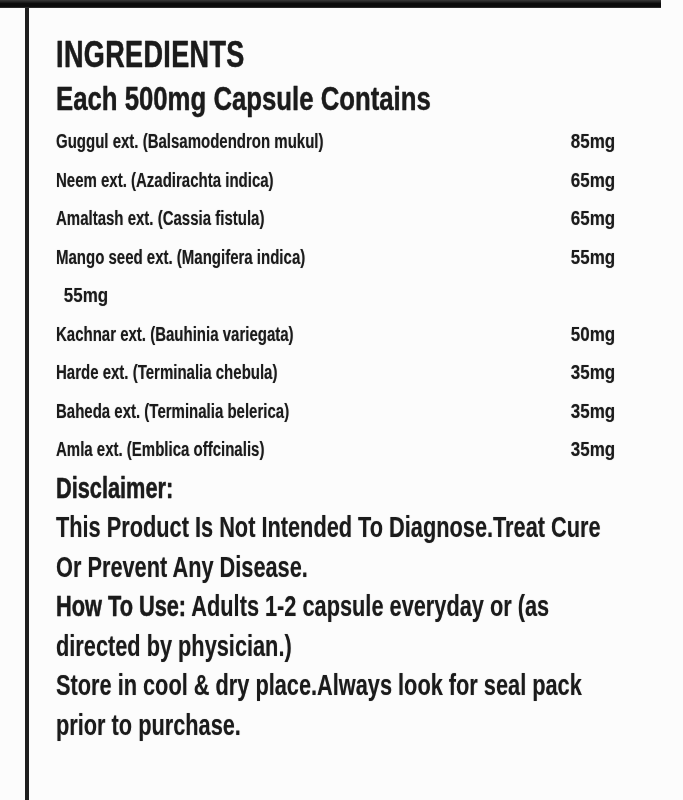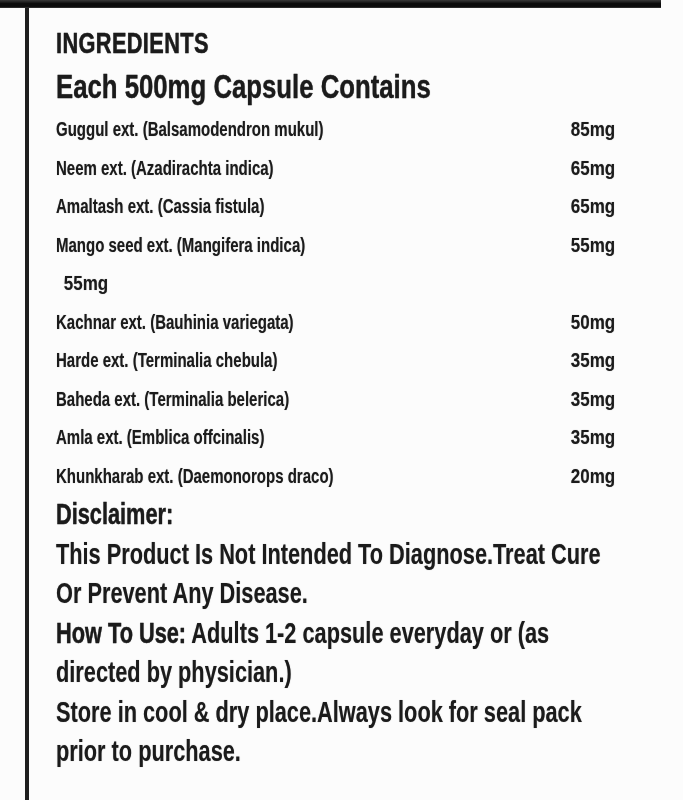--- a/index.html
+++ b/index.html
@@ -41,27 +41,28 @@
     right: 40px;
   }
   
   .cond {
     display: inline-block;
     transform: scaleX(0.75);
     transform-origin: 0 60%;
     white-space: nowrap;
   }
   .title {
-    font-size: 29px;
+    font-size: 36px;
     font-weight: bold;
     line-height: 42px;
     height: 42px;
     letter-spacing: 0.5px;
     -webkit-text-stroke: 0.4px #1b1b1b;
     text-shadow: 0 0 1px rgba(27,27,27,0.55);
+    margin-top: 12px;
   }
   .subtitle {
     font-size: 33px;
     font-weight: bold;
     line-height: 46px;
     height: 46px;
     -webkit-text-stroke: 0.3px #1b1b1b;
     text-shadow: 0 0 1px rgba(27,27,27,0.5);
   }
   .subtitle .cond { transform: scaleX(0.78); }
@@ -143,24 +144,20 @@
         <span class="amount"><span class="cond">35mg</span></span>
       </div>
       <div class="row">
         <span class="name"><span class="cond">Baheda ext. (Terminalia belerica)</span></span>
         <span class="amount"><span class="cond">35mg</span></span>
       </div>
       <div class="row">
         <span class="name"><span class="cond">Amla ext. (Emblica offcinalis)</span></span>
         <span class="amount"><span class="cond">35mg</span></span>
       </div>
-      <div class="row">
-        <span class="name"><span class="cond">Khunkharab ext. (Daemonorops draco)</span></span>
-        <span class="amount"><span class="cond">20mg</span></span>
-      </div>
     </div>
 
     <div class="bottom">
       <div class="bline heading"><span class="cond">Disclaimer:</span></div>
       <div class="bline"><span class="cond">This Product Is Not Intended To Diagnose.Treat Cure</span></div>
       <div class="bline"><span class="cond">Or Prevent Any Disease.</span></div>
 
       <div class="bline"><span class="cond"><span class="hd">How To Use:</span><span class="rest">Adults 1-2 capsule everyday or (as</span></span></div>
       <div class="bline"><span class="cond">directed by physician.)</span></div>
 

